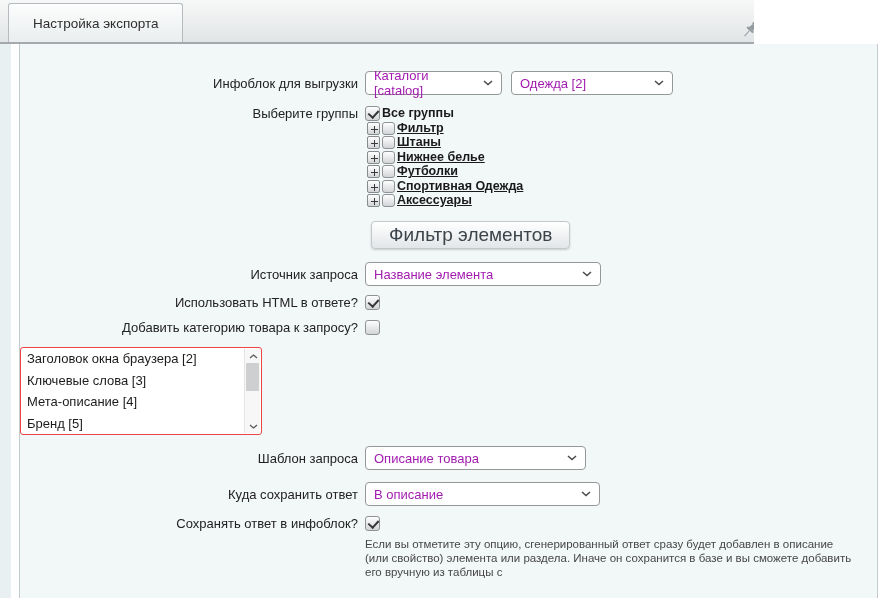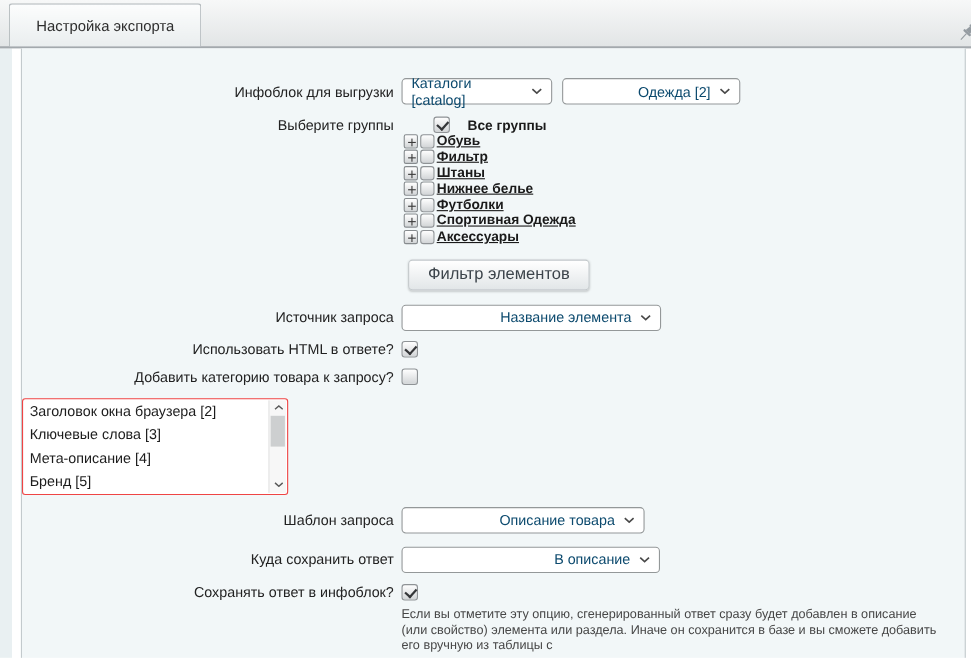--- a/index.html
+++ b/index.html
@@ -1,20 +1,20 @@
 <!DOCTYPE html>
 <html><head>
 <meta charset="utf-8">
 <style>
   * { margin:0; padding:0; box-sizing:border-box; }
   html,body { width:883px; height:600px; overflow:hidden; background:#fff;
     font-family:"Liberation Sans", sans-serif; }
 
   
-  .tabbar { position:relative; height:44px; width:883px;
+  .tabbar { position:relative; height:44px; width:754px;
     background:linear-gradient(#f7f8f8,#e2e5e6);
     border-bottom:2px solid #a3a9ad; overflow:hidden; }
   .tab { position:absolute; left:8px; top:3px; height:41px; line-height:39px;
     padding:0 24px; background:linear-gradient(#fcfdfd,#e9edee);
     border:1px solid #b5bbbe; border-bottom:none; border-radius:3px 3px 0 0;
     font-size:13.5px; color:#2e2e2e; }
   .pin { position:absolute; right:-7px; top:19px; width:22px; height:22px; }
 
   
   .content { display:flex; height:554px; }
@@ -25,51 +25,51 @@
   .strip-right { flex:1; background:#ffffff; }
 
   
   .row { display:flex; align-items:flex-start; }
   .lbl { width:345px; text-align:right; padding-right:7px; font-size:13px;
     color:#222; flex:none; }
   .ctrl { display:flex; align-items:flex-start; }
 
   
   .sel { height:24px; background:#fff; border:1px solid #949899; border-radius:4px;
-    display:flex; align-items:center; padding:0 8px; font-size:13px; color:#0c4a6e;
-    justify-content:flex-end; cursor:default; }
+    display:flex; align-items:center; padding:0 8px; font-size:13px; color:#a21caf;
+    justify-content:space-between; cursor:default; }
   .sel .chev { margin-left:8px; flex:none; display:flex; }
   .inp { height:24px; background:#fff; border:1px solid #949899; border-radius:4px;
     width:228px; padding:0 6px; font-size:13px; color:#1c1c1c; }
 
   
   .cb { width:15px; height:15px; border:1px solid #8f9396; border-radius:3px;
     background:linear-gradient(#fefefe,#d2d5d7); position:relative; flex:none;
     cursor:default; }
   .cb.small { width:13px; height:13px; border-radius:3px; }
   .cb.checked::after { content:""; position:absolute; left:4px; top:1px;
     width:5px; height:8px; border-right:2px solid #343638;
     border-bottom:2px solid #343638; transform:rotate(42deg); }
 
   
   .tree { font-size:12.5px; font-weight:bold; color:#1a1a1a; }
-  .tree-all { display:flex; align-items:center; height:15px; gap:16px;margin-left:29px; }
+  .tree-all { display:flex; height:15px; gap:2px; }
   .tree-row { display:flex; align-items:center; height:14.5px; gap:2px;
     margin-left:2px; }
   .expander { width:13px; height:13px; border:1px solid #868b8e; border-radius:2px;
     background:linear-gradient(#ffffff,#d2d5d7); position:relative; flex:none;
     cursor:pointer; }
   .expander::before { content:""; position:absolute; left:3px; top:6px; width:7px;
     height:1px; background:#3a3a3a; }
   .expander::after { content:""; position:absolute; left:6px; top:3px; width:1px;
     height:7px; background:#3a3a3a; }
   .tree-link { text-decoration:underline; cursor:pointer; line-height:13px; }
 
   
-  .btn { margin-left:351px; height:28px; padding:0 17px; font-size:15px;
+  .btn { margin-left:351px; height:28px; padding:0 17px; font-size:19px;
     color:#3c444b; background:linear-gradient(#ffffff,#e2e6e8);
     border:1px solid #c3c8cb; border-radius:4px; box-shadow:0 1px 2px rgba(0,0,0,.18);
     cursor:pointer; font-family:"Liberation Sans", sans-serif; }
 
   
   .listbox { width:242px; height:88px; background:#fff; border:1px solid #ef4444;
     border-radius:3px; position:relative; overflow:hidden; }
   .listbox .opt { line-height:21.5px; padding-left:6px; font-size:13px;
     color:#1c1c1c; white-space:nowrap; cursor:default; }
   .sbar { position:absolute; top:1px; right:1px; bottom:1px; width:16px;
@@ -136,25 +136,20 @@
     <div class="row mt11">
       <div class="lbl" style="line-height:15px">Выберите группы</div>
       <div class="ctrl">
         <div class="tree">
           <div class="tree-all">
             <span class="cb checked"></span>
             <span>Все группы</span>
           </div>
           <div>
 
-              <div class="tree-row">
-                <span class="expander"></span>
-                <span class="cb small"></span>
-                <span class="tree-link">Обувь</span>
-              </div>
 
               <div class="tree-row">
                 <span class="expander"></span>
                 <span class="cb small"></span>
                 <span class="tree-link">Фильтр</span>
               </div>
 
               <div class="tree-row">
                 <span class="expander"></span>
                 <span class="cb small"></span>

